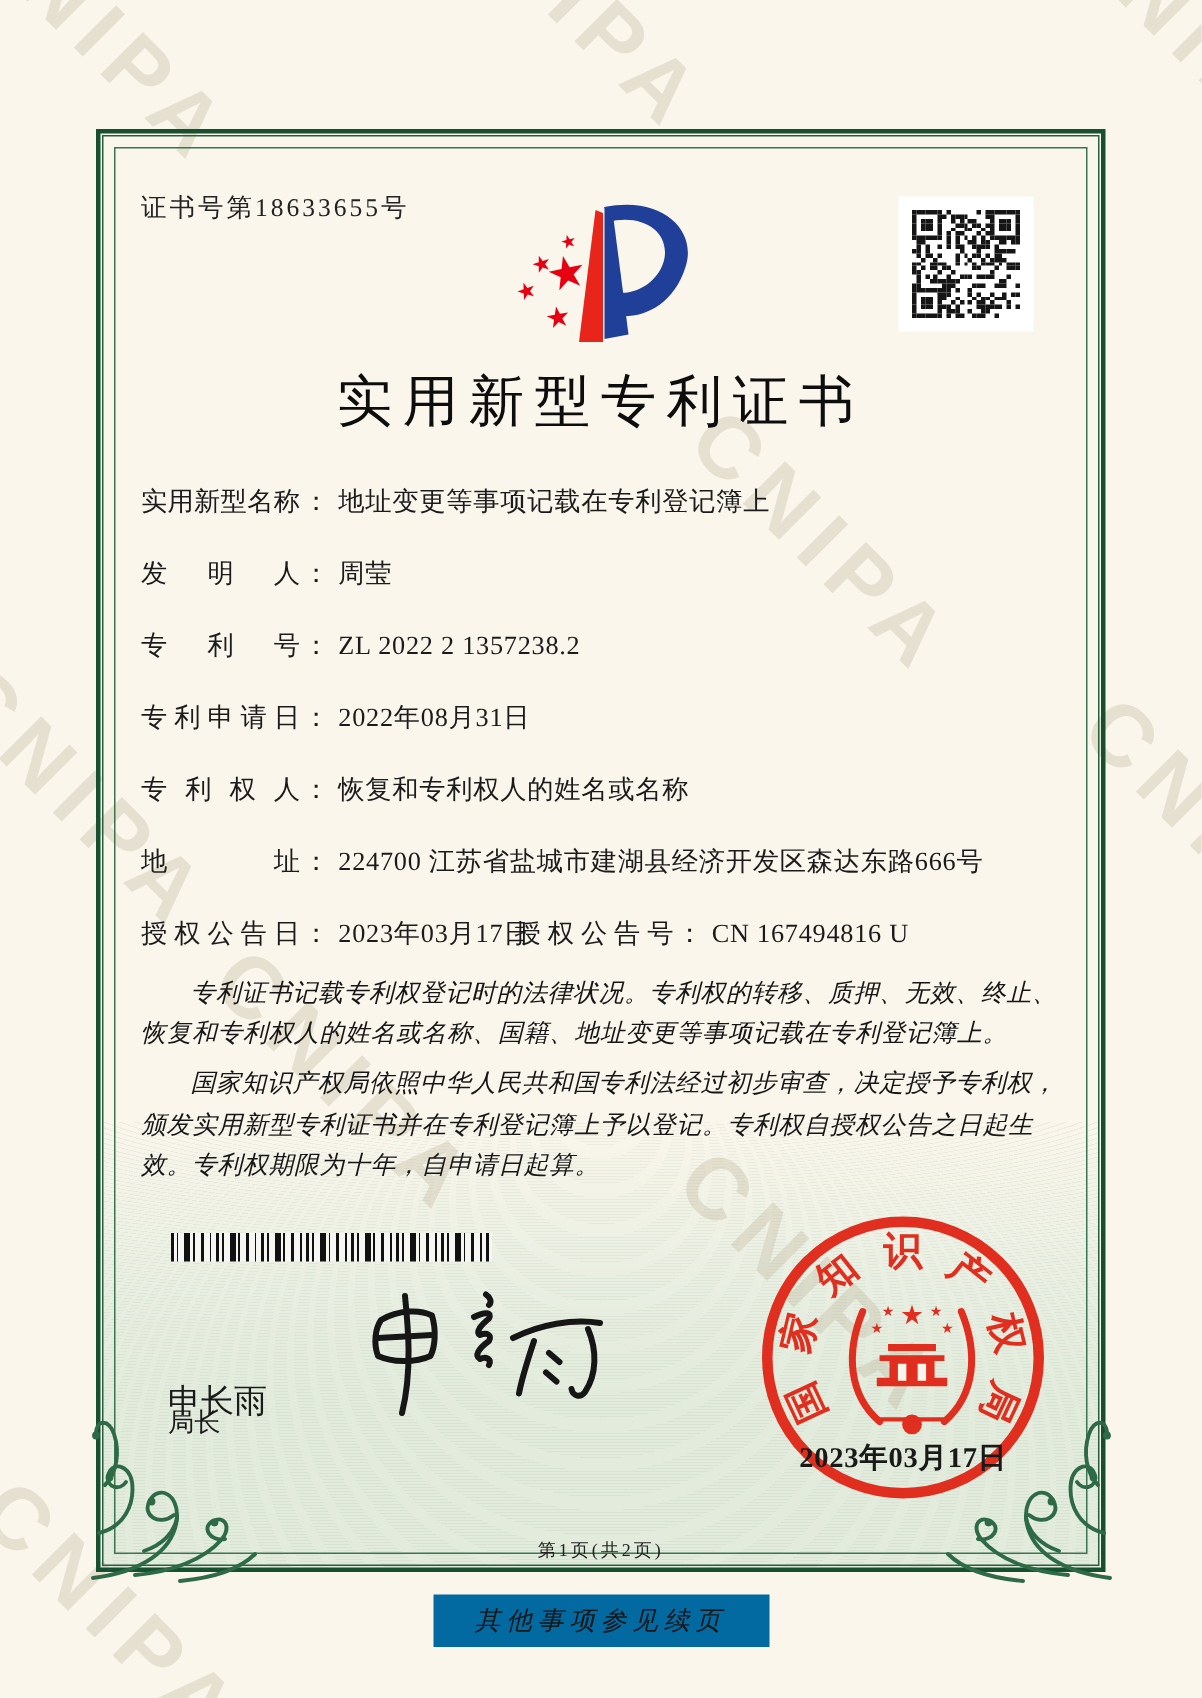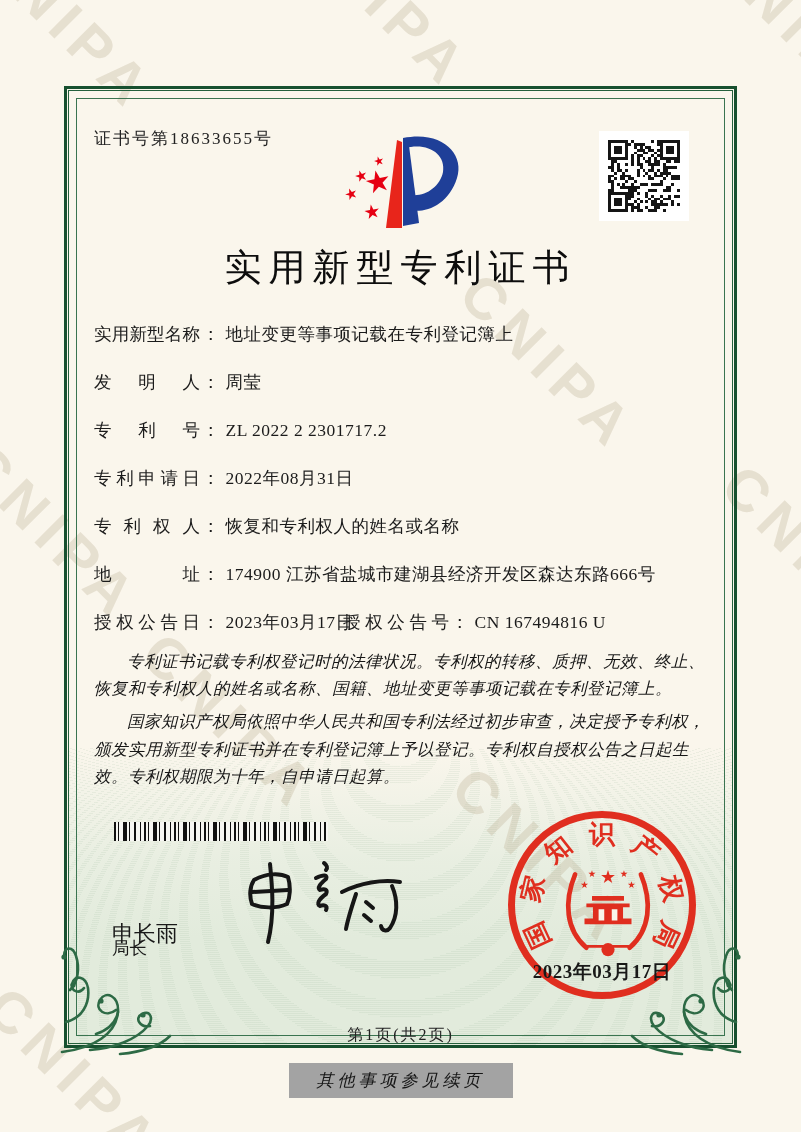--- a/index.html
+++ b/index.html
@@ -68,23 +68,23 @@
   
   .seal{position:absolute;z-index:6;left:508px;top:811px;width:188px;height:188px;
     border:7px solid #e02718;border-radius:50%;box-sizing:border-box;opacity:0.96;}
   .seal-char{position:absolute;left:50%;top:50%;font-size:26px;font-weight:700;color:#e02718;
     font-family:"Liberation Serif","DejaVu Serif",serif;}
   .emblem{position:absolute;left:46px;top:42px;}
   .seal-date{position:absolute;left:0;top:141px;width:100%;text-align:center;z-index:7;
     font-size:19px;font-weight:700;color:#111;letter-spacing:0.5px;}
   
   .page-number{position:absolute;z-index:5;left:0;top:1025px;width:100%;text-align:center;
-    font-size:16px;letter-spacing:2px;color:#222;}
+    font-size:12px;letter-spacing:2px;color:#222;}
   .note-strip{position:absolute;z-index:5;left:50%;top:1063px;transform:translateX(-50%);
-    background:#a3a3a3;padding:6px 28px;}
+    background:#0369a1;padding:6px 28px;}
   .note-text{font-size:17px;font-style:italic;letter-spacing:4px;color:#161616;}
 </style>
 </head>
 <body>
 
 <div class="wm" style="left:-44px;top:-12px;">CNIPA</div>
 <div class="wm" style="left:272px;top:-34px;">CNIPA</div>
 <div class="wm" style="left:688px;top:-8px;">CNIPA</div>
 <div class="wm" style="left:438px;top:328px;">CNIPA</div>
 <div class="wm" style="left:-58px;top:498px;">CNIPA</div>
@@ -796,21 +796,21 @@
       <span>发</span>
       <span>明</span>
       <span>人</span>
     </span><span class="colon">：</span><span class="fval">周莹</span>
 </div>
 <div class="field-row" style="top:416px;">
   <span class="char-justify">
       <span>专</span>
       <span>利</span>
       <span>号</span>
-    </span><span class="colon">：</span><span class="fval">ZL 2022 2 2301717.2</span>
+    </span><span class="colon">：</span><span class="fval">ZL 2022 2 1357238.2</span>
 </div>
 <div class="field-row" style="top:464px;">
   <span class="char-justify">
       <span>专</span>
       <span>利</span>
       <span>申</span>
       <span>请</span>
       <span>日</span>
     </span><span class="colon">：</span><span class="fval">2022年08月31日</span>
 </div>
@@ -819,21 +819,21 @@
       <span>专</span>
       <span>利</span>
       <span>权</span>
       <span>人</span>
     </span><span class="colon">：</span><span class="fval">恢复和专利权人的姓名或名称</span>
 </div>
 <div class="field-row" style="top:560px;">
   <span class="char-justify">
       <span>地</span>
       <span>址</span>
-    </span><span class="colon">：</span><span class="fval">174900 江苏省盐城市建湖县经济开发区森达东路666号</span>
+    </span><span class="colon">：</span><span class="fval">224700 江苏省盐城市建湖县经济开发区森达东路666号</span>
 </div>
 <div class="field-row" style="top:608px;">
   <span class="char-justify">
       <span>授</span>
       <span>权</span>
       <span>公</span>
       <span>告</span>
       <span>日</span>
     </span><span class="colon">：</span><span class="fval">2023年03月17日</span>
   <span class="pair2">

